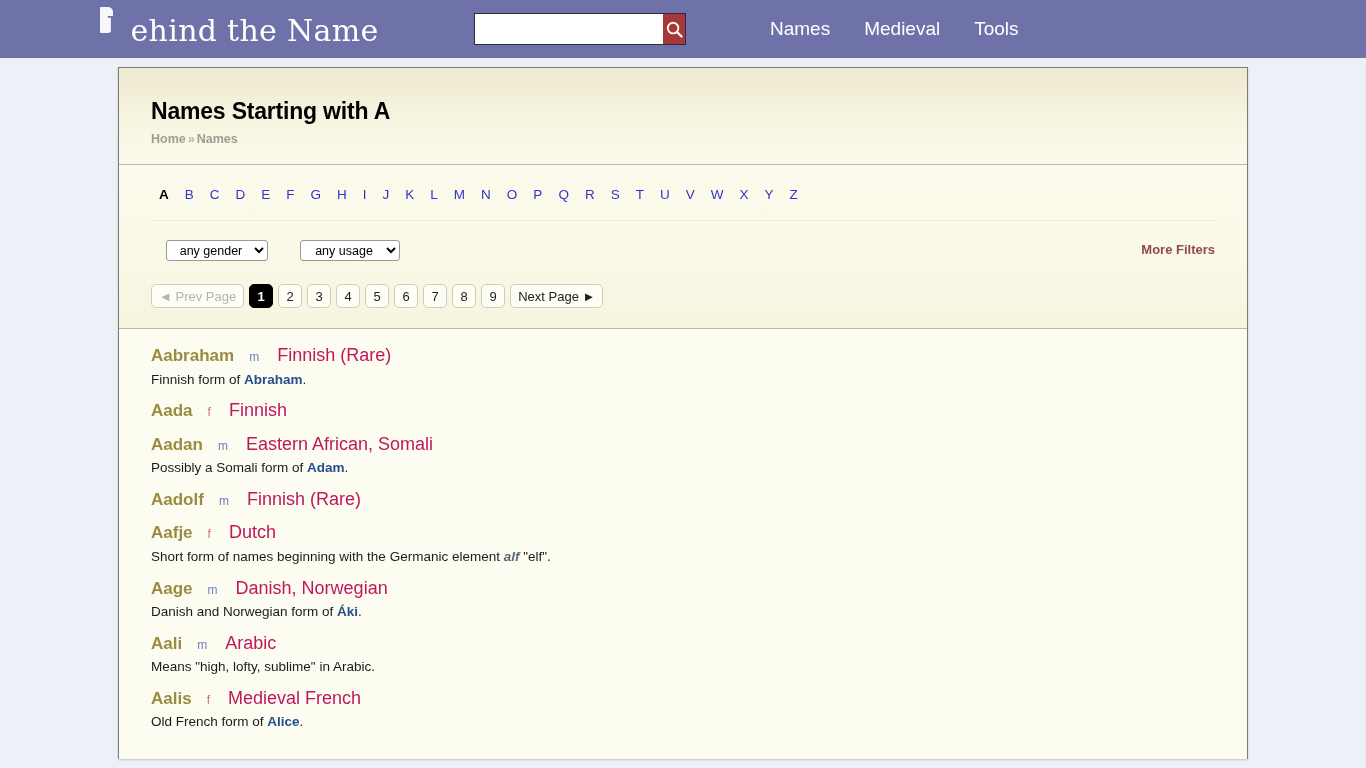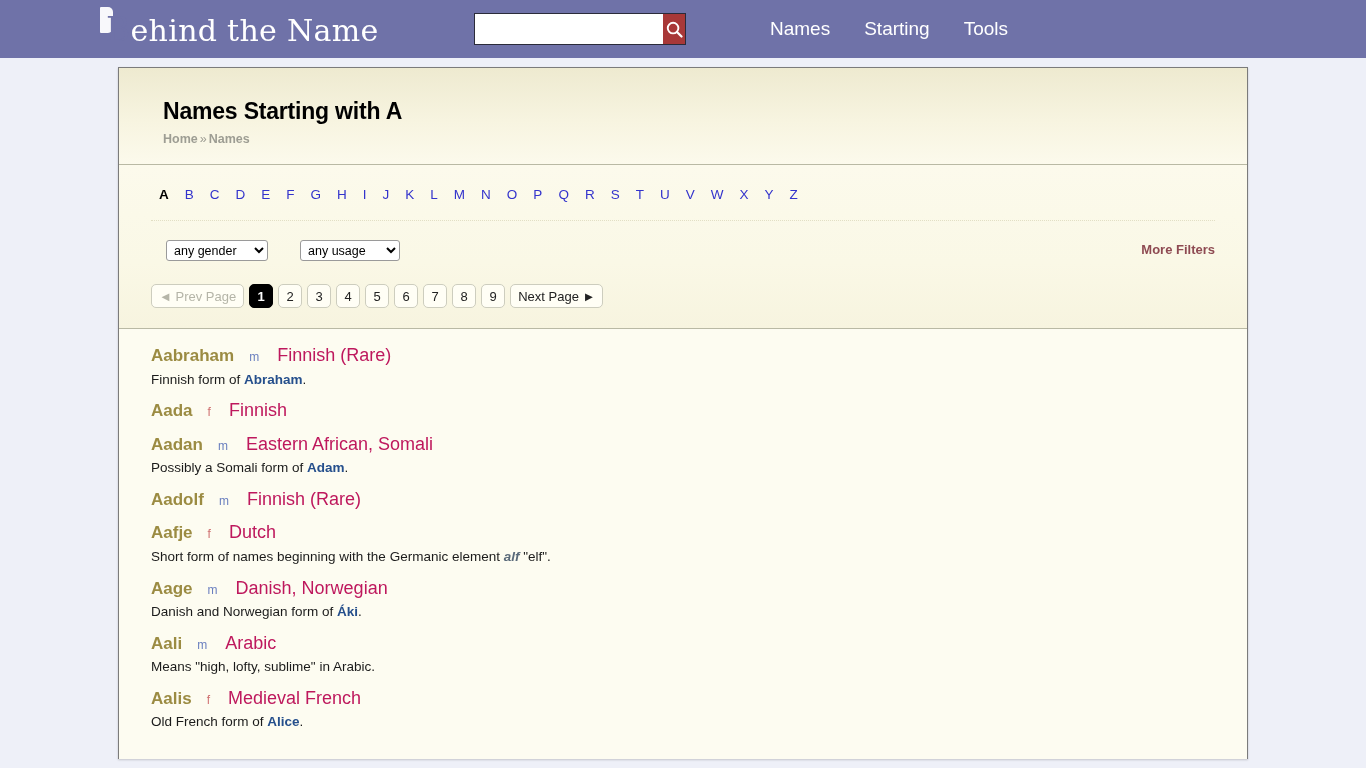--- a/index.html
+++ b/index.html
@@ -125,21 +125,21 @@
     left: 118px;
     top: 67px;
     width: 1130px;
     border: 1px solid #7b7b7b;
     border-bottom: none;
     background: #fdfdf0;
     box-shadow: 0 1px 2px rgba(0,0,0,0.18);
   }
 
   .card-head {
-    padding: 30px 32px 18px 44px;
+    padding: 30px 32px 18px 32px;
     background: linear-gradient(to bottom, #eeead0 0%, #f7f4e0 55%, #fcfaec 100%);
     border-bottom: 1px solid #b9b9a4;
   }
   .page-title {
     margin: 0;
     font-size: 23px;
     font-weight: bold;
     color: #000000;
     letter-spacing: -0.2px;
   }
@@ -185,20 +185,21 @@
   }
   select.fsel {
     font-family: "Liberation Sans", sans-serif;
     font-size: 12.5px;
     height: 21px;
     border: 1px solid #9a9a9a;
     border-radius: 3px;
     background: #ffffff;
     padding: 0 3px;
     color: #000;
+    text-align: center;
   }
   select.fsel.gender { width: 102px; }
   select.fsel.usage { width: 100px; }
 
   .morefilters {
     position: absolute;
     right: 0;
     top: 2px;
     color: #8e4a52;
     font-weight: bold;
@@ -295,21 +296,21 @@
     <button class="searchbtn">
       <svg width="19" height="19" viewBox="0 0 20 20">
         <circle cx="8.5" cy="8.5" r="5.6" fill="none" stroke="#ffffff" stroke-width="2"></circle>
         <line x1="12.6" y1="12.6" x2="17.4" y2="17.4" stroke="#ffffff" stroke-width="2.4" stroke-linecap="round"></line>
       </svg>
     </button>
   </div>
 
   <nav class="mainnav">
     <a href="#">Names</a>
-    <a href="#">Starting</a>
+    <a href="#">Medieval</a>
     <a href="#">Tools</a>
   </nav>
 
 </div>
 
 <div class="card">
 
   <div class="card-head">
     <h1 class="page-title">Names Starting with A</h1>
     <div class="breadcrumb">

